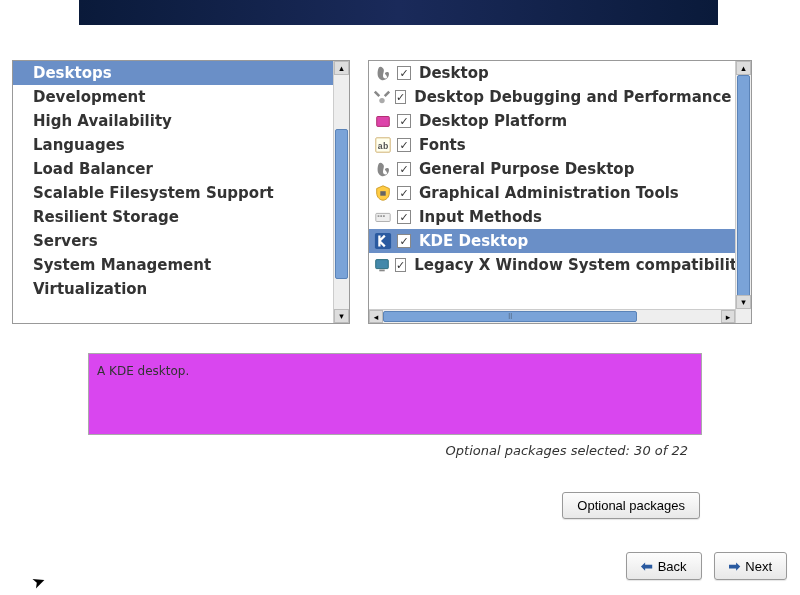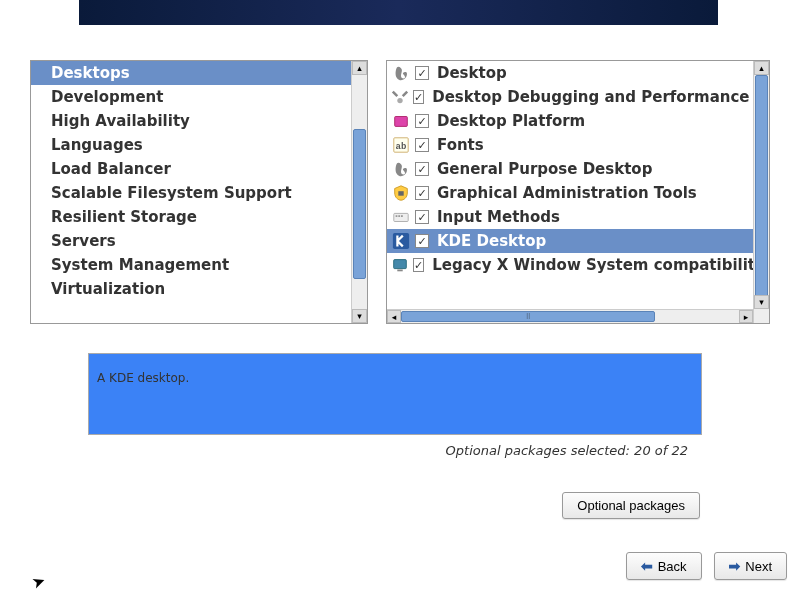--- a/index.html
+++ b/index.html
@@ -16,21 +16,21 @@
   position: absolute;
   top: 0;
   left: 79px;
   width: 639px;
   height: 25px;
   background: linear-gradient(to right, #0a1a3a, #1a2a5a, #0a1a3a);
 }
 .panels-row {
   position: absolute;
   top: 60px;
-  left: 30px;
+  left: 12px;
   width: 740px;
   height: 322px;
   display: flex;
   gap: 18px;
 }
 .panel {
   border: 1px solid #999;
   background: #fff;
   position: relative;
   display: flex;
@@ -158,24 +158,24 @@
   color: #456;
   letter-spacing: -1px;
 }
 .desc-box {
   position: absolute;
   top: 353px;
   left: 88px;
   width: 614px;
   height: 82px;
   border: 1px solid #aaa;
-  padding: 17px 8px;
+  padding: 10px 8px;
   font-size: 12px;
   color: #333;
-  background: #3b82f6;
+  background: #d946ef;
 }
 .opt-status {
   position: absolute;
   top: 443px;
   left: 0;
   width: 688px;
   text-align: right;
   font-style: italic;
   font-size: 13px;
   color: #333;
@@ -346,21 +346,21 @@
             <span class="grip">⠿</span>
           </div>
         </div>
       <div class="arrow-r">▸</div>
     </div>
   </div>
 </div>
 
 <div class="desc-box">A KDE desktop.</div>
 
-<div class="opt-status">Optional packages selected: 20 of 22</div>
+<div class="opt-status">Optional packages selected: 30 of 22</div>
 
 <div class="opt-btn-wrap">
   <button class="btn">Optional packages</button>
 </div>
 
 <div class="nav-buttons">
   <button class="btn">
     <span class="nav-arrow">⬅</span>
     <span>Back</span>
   </button>

